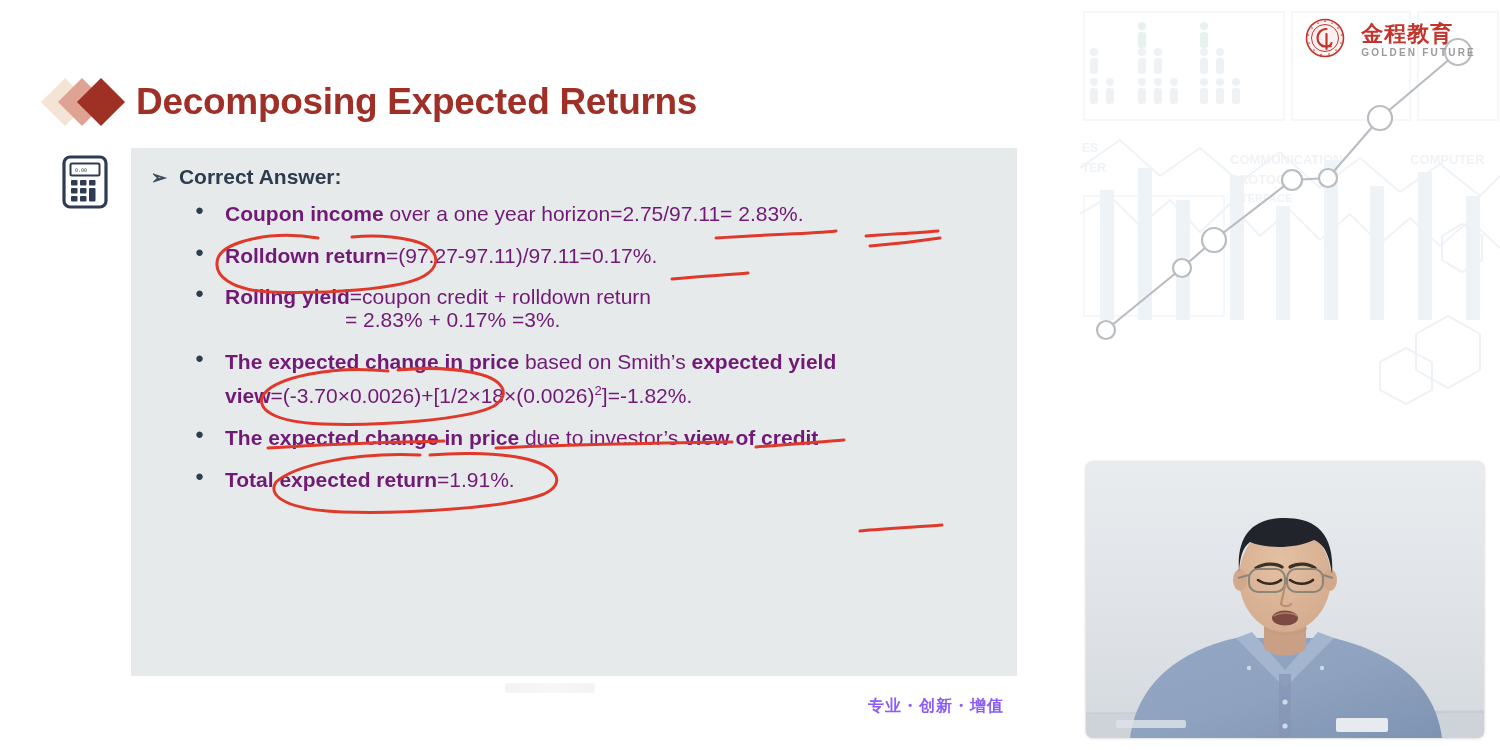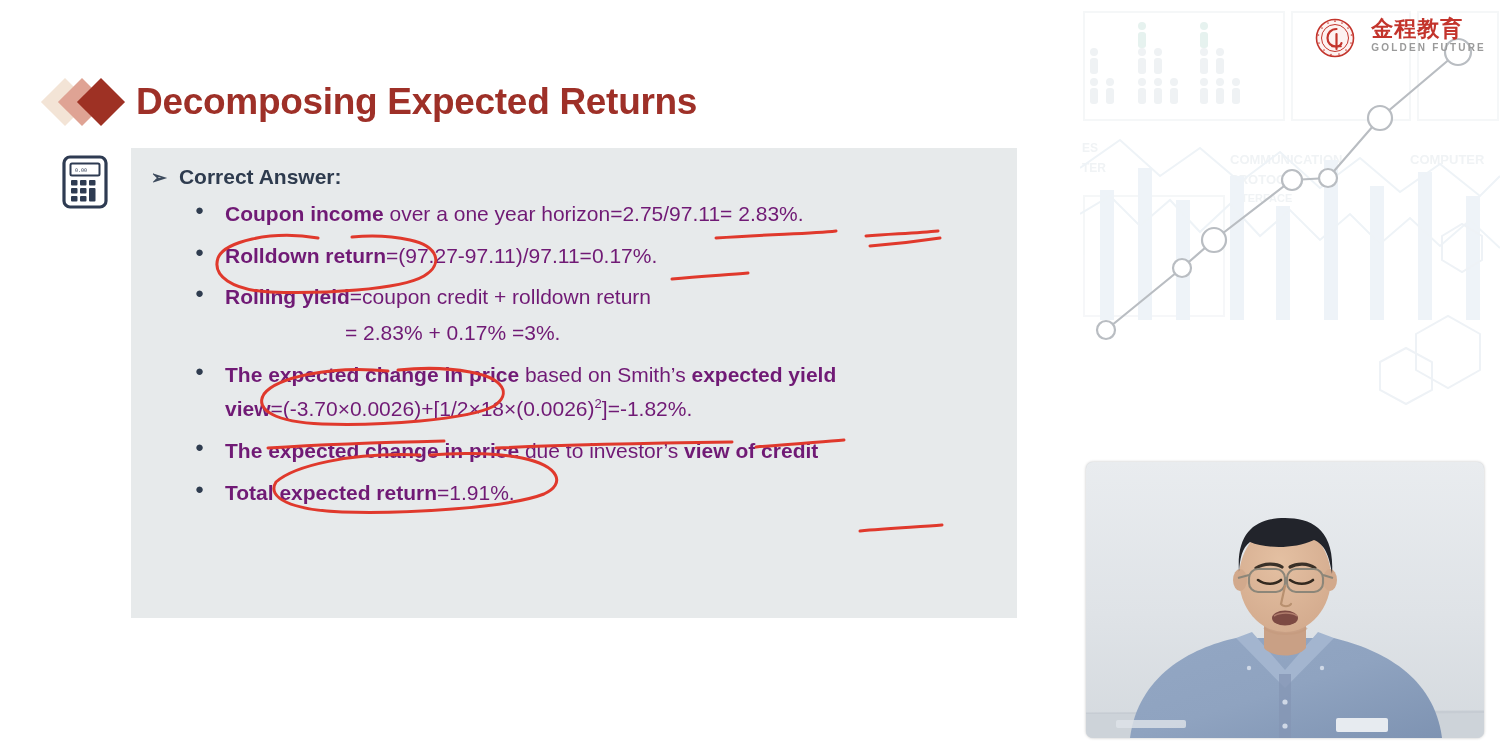--- a/index.html
+++ b/index.html
@@ -8,21 +8,21 @@
   }
   body {
     width: 1500px; height: 750px;
     position: relative; overflow: hidden;
     font-family: "Liberation Sans", sans-serif;
   }
 
   
   #slide {
     position: absolute; left: 0; top: 0;
-    width: 1080px; height: 618px;
+    width: 1080px; height: 750px;
     background: #ffffff;
     overflow: hidden;
   }
 
   
   #title-row {
     position: absolute; left: 48px; top: 78px;
     display: flex; align-items: center;
   }
   #diamond-cluster {
@@ -78,21 +78,21 @@
     color: #701a75;
     line-height: 1.08;
     margin-bottom: 19px;
   }
   ul.bullets > li::before {
     content: "●";
     position: absolute; left: 2px; top: -1px;
     font-size: 15px; color: #2f3c4f;
   }
   .b { font-weight: bold; }
-  .ind { display: block; margin-top: 13px; margin-left: 120px; }
+  .ind { display: block; margin-left: 120px; }
   sup { font-size: 0.62em; vertical-align: super; }
   .cont-line { display: block; margin-top: 11px; }
 
   
   #box-watermark {
     position: absolute; left: 505px; top: 683px;
     width: 90px; height: 10px;
     background: linear-gradient(90deg,#f2f2f2,#f7f7f7,#f2f2f2);
     border-radius: 3px;
     opacity: .9;
@@ -119,22 +119,22 @@
     position: absolute; left: 1080px; top: 0;
     width: 420px; height: 750px;
     background: #ffffff;
     overflow: hidden;
   }
   #bg-graphics {
     position: absolute; left: 0; top: 0;
     width: 420px; height: 470px;
   }
   #logo {
-    position: absolute; right: 14px; top: 18px;
-    display: flex; align-items: flex-start; gap: 16px;
+    position: absolute; right: 24px; top: 18px;
+    display: flex; align-items: flex-end; gap: 16px;
   }
   #logo-seal { width: 40px; height: 40px; flex: 0 0 auto; }
   #logo-text { display: flex; flex-direction: column; line-height: 1; }
   #logo-cn {
     font-size: 22px; font-weight: bold; color: #c3342c;
     letter-spacing: 1px;
   }
   #logo-en {
     font-size: 10px; color: #9a9a9a; letter-spacing: 2.2px;
     margin-top: 3px; font-weight: bold;

